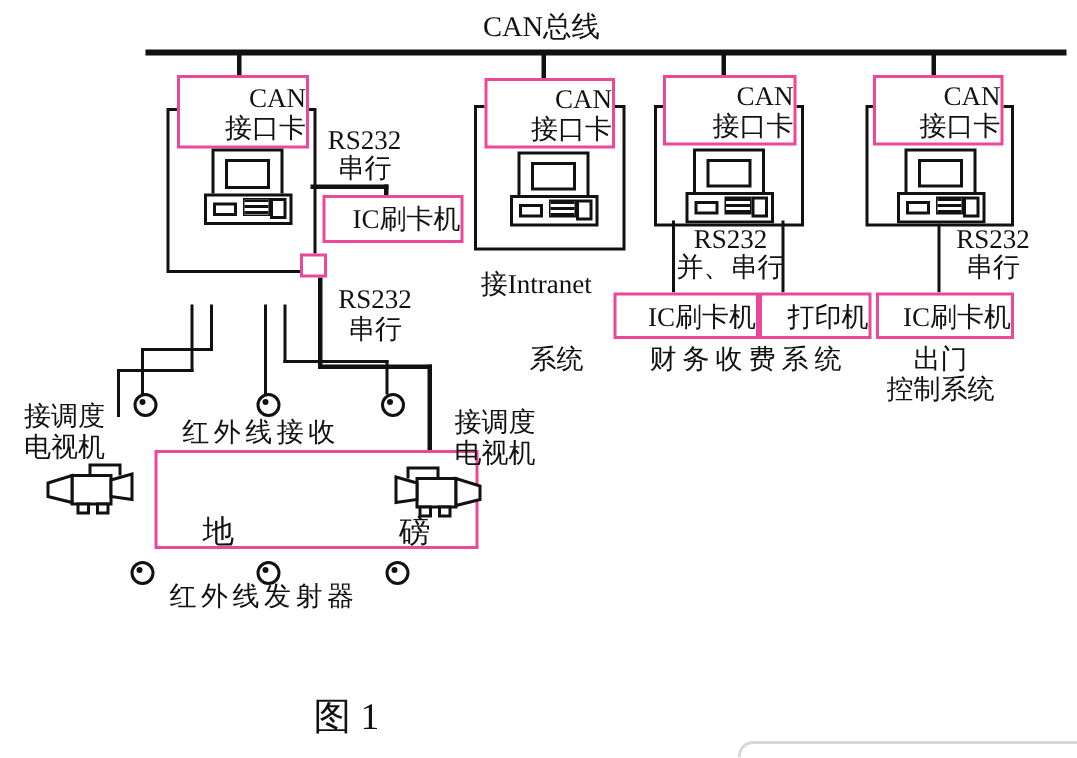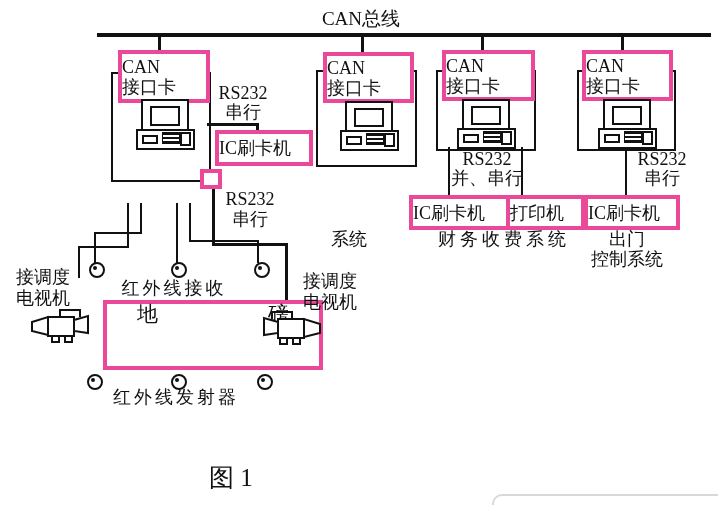--- a/index.html
+++ b/index.html
@@ -5,22 +5,22 @@
   html,body{margin:0;padding:0;}
   body{background:#ffffff;font-family:"Liberation Serif","DejaVu Serif",serif;color:#111;}
   #canvas{position:relative;width:718px;height:505px;background:#fff;overflow:hidden;}
   .abs{position:absolute;box-sizing:border-box;}
   
   .wire{position:absolute;background:#111;z-index:1;}
   .busline{position:absolute;background:#111;z-index:1;}
   
   .shell{position:absolute;border:2px solid #111;background:transparent;z-index:1;}
   
-  .box{position:absolute;border:4px solid #ec4899;background:#fff;z-index:2;
-       display:flex;flex-direction:column;align-items:flex-start;justify-content:center;
+  .box{position:absolute;border:2px solid #ec4899;background:#fff;z-index:2;
+       display:flex;flex-direction:column;align-items:flex-end;justify-content:center;
        font-size:18px;line-height:20px;text-align:center;}
   .box .ln{white-space:pre;}
   
   .txt{position:absolute;z-index:3;font-size:18px;line-height:20px;text-align:center;white-space:pre;}
   
   .monitor{position:absolute;border:2px solid #111;background:#fff;z-index:2;
            display:flex;align-items:center;justify-content:center;}
   .screen{border:2px solid #111;background:#fff;}
   .base{position:absolute;border:2px solid #111;background:#fff;z-index:2;}
   .slot{position:absolute;left:4px;top:4px;width:12px;height:5px;border:2px solid #111;}
@@ -146,25 +146,26 @@
   </div>
   <div class="box" style="left:584px;top:195px;width:88px;height:27px;">
     <span class="ln">IC刷卡机</span>
   </div>
 
   <div class="txt" style="left:211px;top:83px;width:64px;">RS232</div>
   <div class="txt" style="left:211px;top:102px;width:64px;">串行</div>
   <div class="txt" style="left:218px;top:189px;width:64px;">RS232</div>
   <div class="txt" style="left:218px;top:209px;width:64px;">串行</div>
 
-  <div class="txt" style="left:306px;top:229px;width:86px;">系统</div>
+  <div class="txt" style="left:310px;top:179px;width:95px;">接Intranet</div>
+  <div class="txt" style="left:328px;top:229px;width:86px;">系统</div>
 
   <div class="txt" style="left:455px;top:149px;width:64px;">RS232</div>
   <div class="txt" style="left:447px;top:168px;width:80px;">并、串行</div>
-  <div class="txt" style="left:428px;top:229px;width:142px;letter-spacing:4px;text-align:right;">财务收费系统</div>
+  <div class="txt" style="left:428px;top:229px;width:142px;letter-spacing:4px;">财务收费系统</div>
 
   <div class="txt" style="left:630px;top:149px;width:64px;">RS232</div>
   <div class="txt" style="left:630px;top:168px;width:64px;">串行</div>
   <div class="txt" style="left:591px;top:229px;width:72px;">出门</div>
   <div class="txt" style="left:591px;top:249px;width:72px;">控制系统</div>
 
   <div class="txt" style="left:12px;top:267px;width:62px;">接调度</div>
   <div class="txt" style="left:12px;top:288px;width:62px;">电视机</div>
   <div class="txt" style="left:299px;top:271px;width:62px;">接调度</div>
   <div class="txt" style="left:299px;top:292px;width:62px;">电视机</div>

